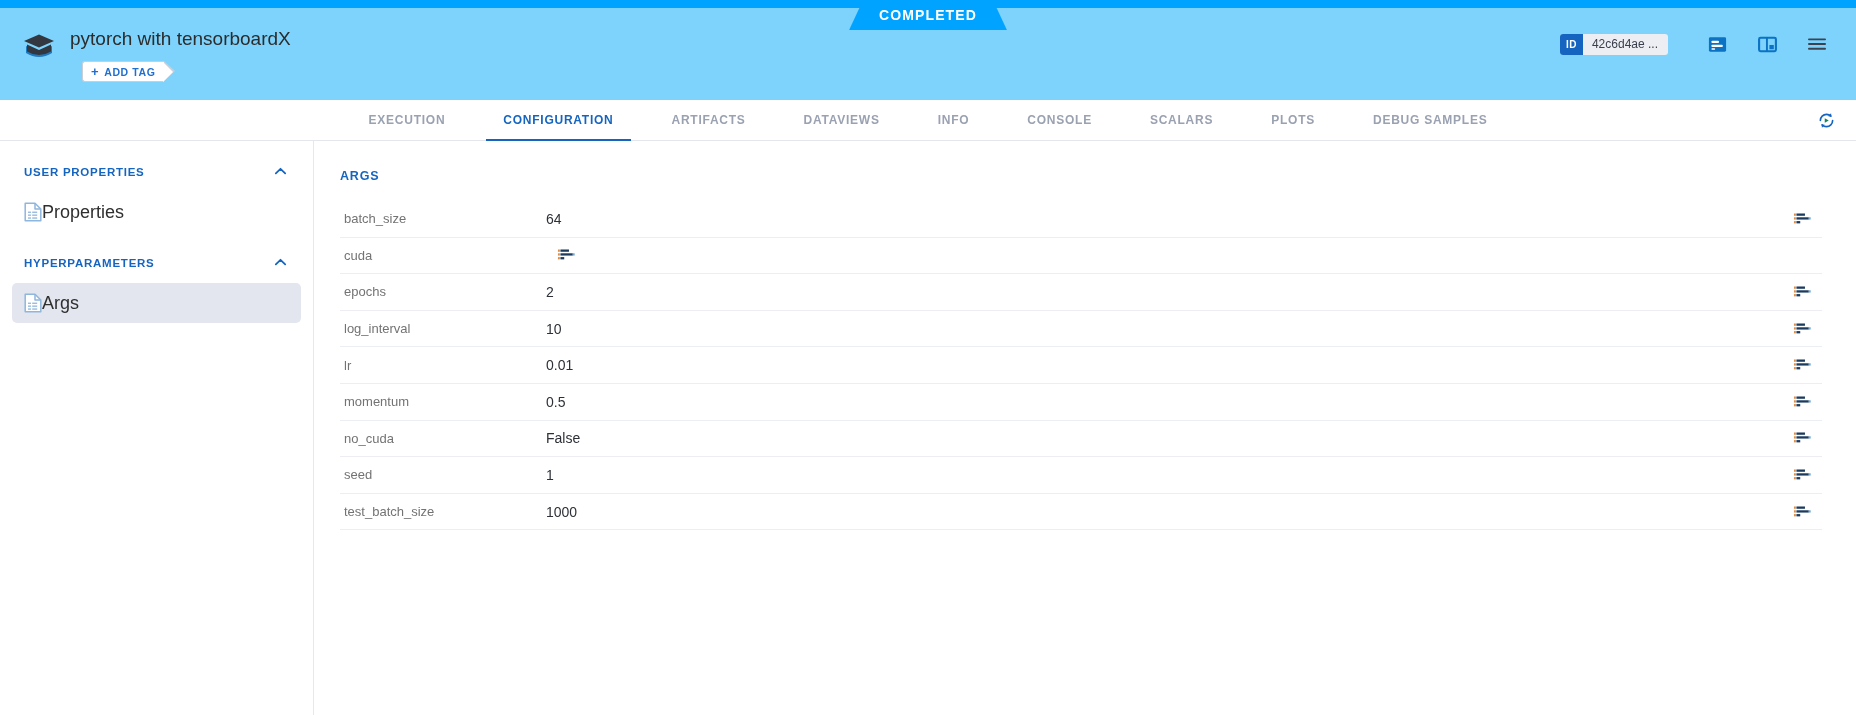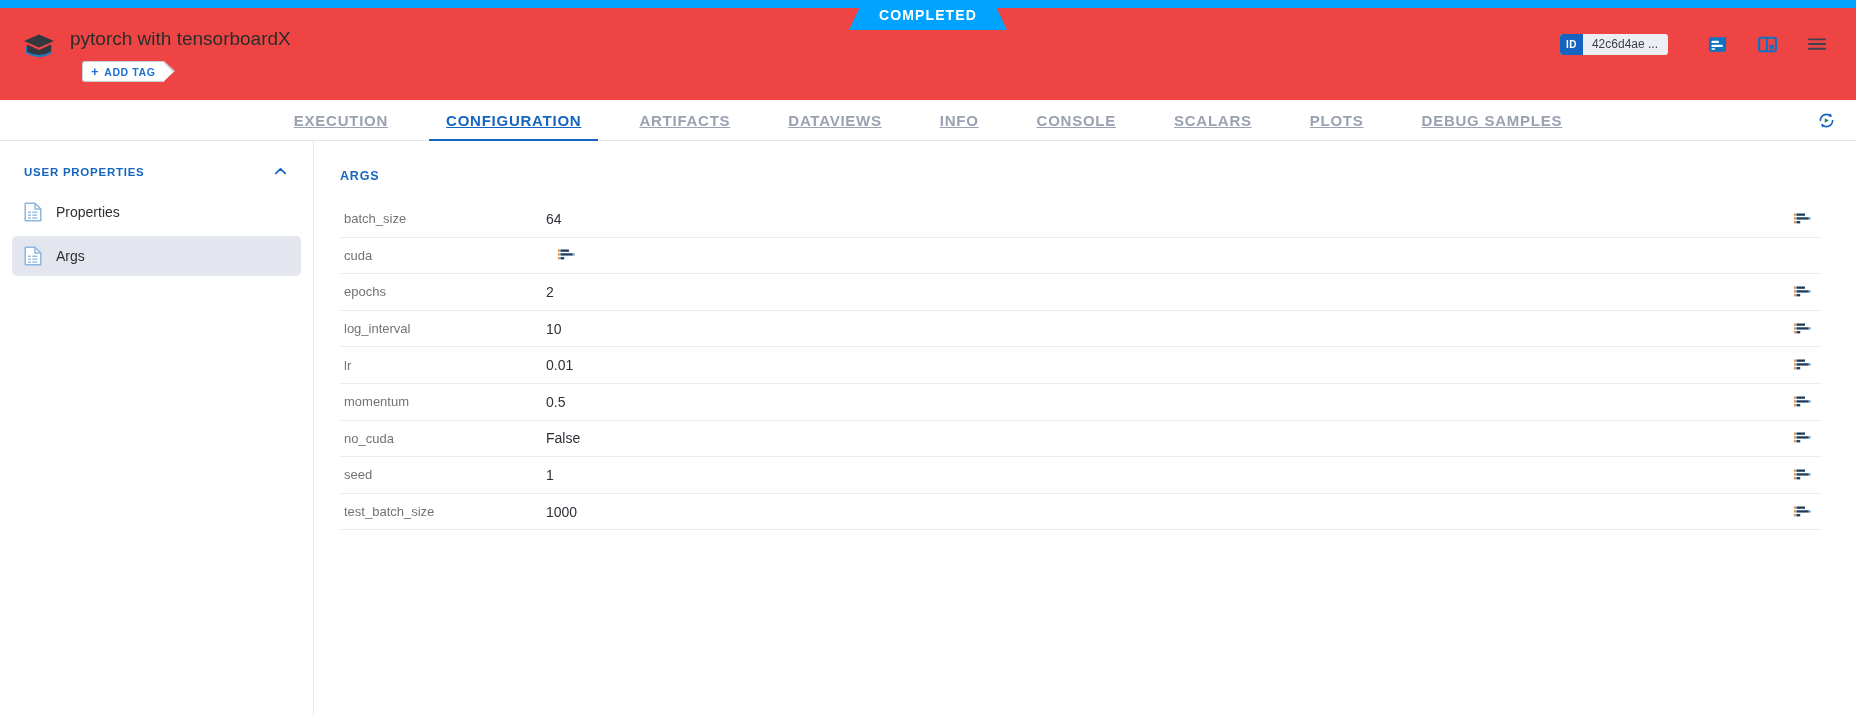--- a/index.html
+++ b/index.html
@@ -32,21 +32,21 @@
     justify-content: center;
     padding: 0 30px;
     clip-path: polygon(14px 0, calc(100% - 14px) 0, 100% 100%, 0 100%);
     z-index: 4;
   }
 
   
   .header {
     position: relative;
     height: 92px;
-    background: #ef4444;
+    background: #7dd3fc;
     display: flex;
     align-items: flex-start;
     padding: 18px 26px 0 22px;
   }
   .header-left { display: flex; align-items: flex-start; }
   .cap-icon { width: 34px; height: 34px; margin-top: 2px; flex: none; }
   .title-block { margin-left: 14px; }
   .proj-title {
     font-size: 19px;
     color: #2c2c2c;
@@ -137,29 +137,28 @@
     height: 41px;
     border-bottom: 1px solid #e3e6ec;
     display: flex;
     align-items: stretch;
     justify-content: center;
     background: #fff;
   }
   .tab {
     display: flex; align-items: center;
     padding: 0 17px;
-    font-size: 15px;
+    font-size: 12px;
     font-weight: bold;
     letter-spacing: .75px;
     color: #9aa1b1;
     cursor: pointer;
     position: relative;
     margin: 0 12px;
     white-space: nowrap;
-    text-decoration: underline;
   }
   .tab.active { color: #1565c0; }
   .tab.active::after {
     content: "";
     position: absolute;
     left: 0; right: 0; bottom: -1px;
     height: 2px;
     background: #1565c0;
   }
   .refresh-btn {
@@ -204,22 +203,21 @@
     align-items: center;
     height: 40px;
     padding: 0 12px;
     border-radius: 5px;
     cursor: pointer;
     margin-top: 4px;
   }
   .side-item.selected { background: #e3e6ef; }
   .side-item .doc-ico { width: 18px; height: 20px; flex: none; }
   .side-item-label {
-    margin-left: 14px;
-    font-size: 14px;
+    font-size: 18px;
     color: #2f2f2f;
   }
 
   
   .main {
     flex: 1;
     padding: 28px 34px 0 26px;
     overflow: hidden;
   }
   .section-title {
@@ -364,20 +362,28 @@
               <path d="M11 1.2 V7 H16.8" fill="none" stroke="#8fb6dd" stroke-width="1.5" stroke-linejoin="round"></path>
               <rect x="4" y="9.6" width="3" height="1.3" fill="#8fb6dd"></rect>
               <rect x="8.2" y="9.6" width="5" height="1.3" fill="#8fb6dd"></rect>
               <rect x="4" y="12.5" width="3" height="1.3" fill="#8fb6dd"></rect>
               <rect x="8.2" y="12.5" width="5" height="1.3" fill="#8fb6dd"></rect>
               <rect x="4" y="15.4" width="3" height="1.3" fill="#8fb6dd"></rect>
               <rect x="8.2" y="15.4" width="5" height="1.3" fill="#8fb6dd"></rect>
             </svg></span>
           <span class="side-item-label">Properties</span>
         </div>
+        <div class="side-section">
+          <span class="side-section-label">HYPERPARAMETERS</span>
+          <span class="chev">
+            <svg viewBox="0 0 20 20" width="17" height="17">
+              <path d="M4.5 12.2 L10 6.8 L15.5 12.2" fill="none" stroke="#1565c0" stroke-width="2.1" stroke-linecap="round" stroke-linejoin="round"></path>
+            </svg>
+          </span>
+        </div>
         <div class="side-item selected">
           <span class="doc-ico"><svg viewBox="0 0 18 20" width="18" height="20">
               <path d="M1.2 1.2 H11 L16.8 7 V18.8 H1.2 Z" fill="#ffffff" stroke="#8fb6dd" stroke-width="1.5" stroke-linejoin="round"></path>
               <path d="M11 1.2 V7 H16.8" fill="none" stroke="#8fb6dd" stroke-width="1.5" stroke-linejoin="round"></path>
               <rect x="4" y="9.6" width="3" height="1.3" fill="#8fb6dd"></rect>
               <rect x="8.2" y="9.6" width="5" height="1.3" fill="#8fb6dd"></rect>
               <rect x="4" y="12.5" width="3" height="1.3" fill="#8fb6dd"></rect>
               <rect x="8.2" y="12.5" width="5" height="1.3" fill="#8fb6dd"></rect>
               <rect x="4" y="15.4" width="3" height="1.3" fill="#8fb6dd"></rect>
               <rect x="8.2" y="15.4" width="5" height="1.3" fill="#8fb6dd"></rect>

